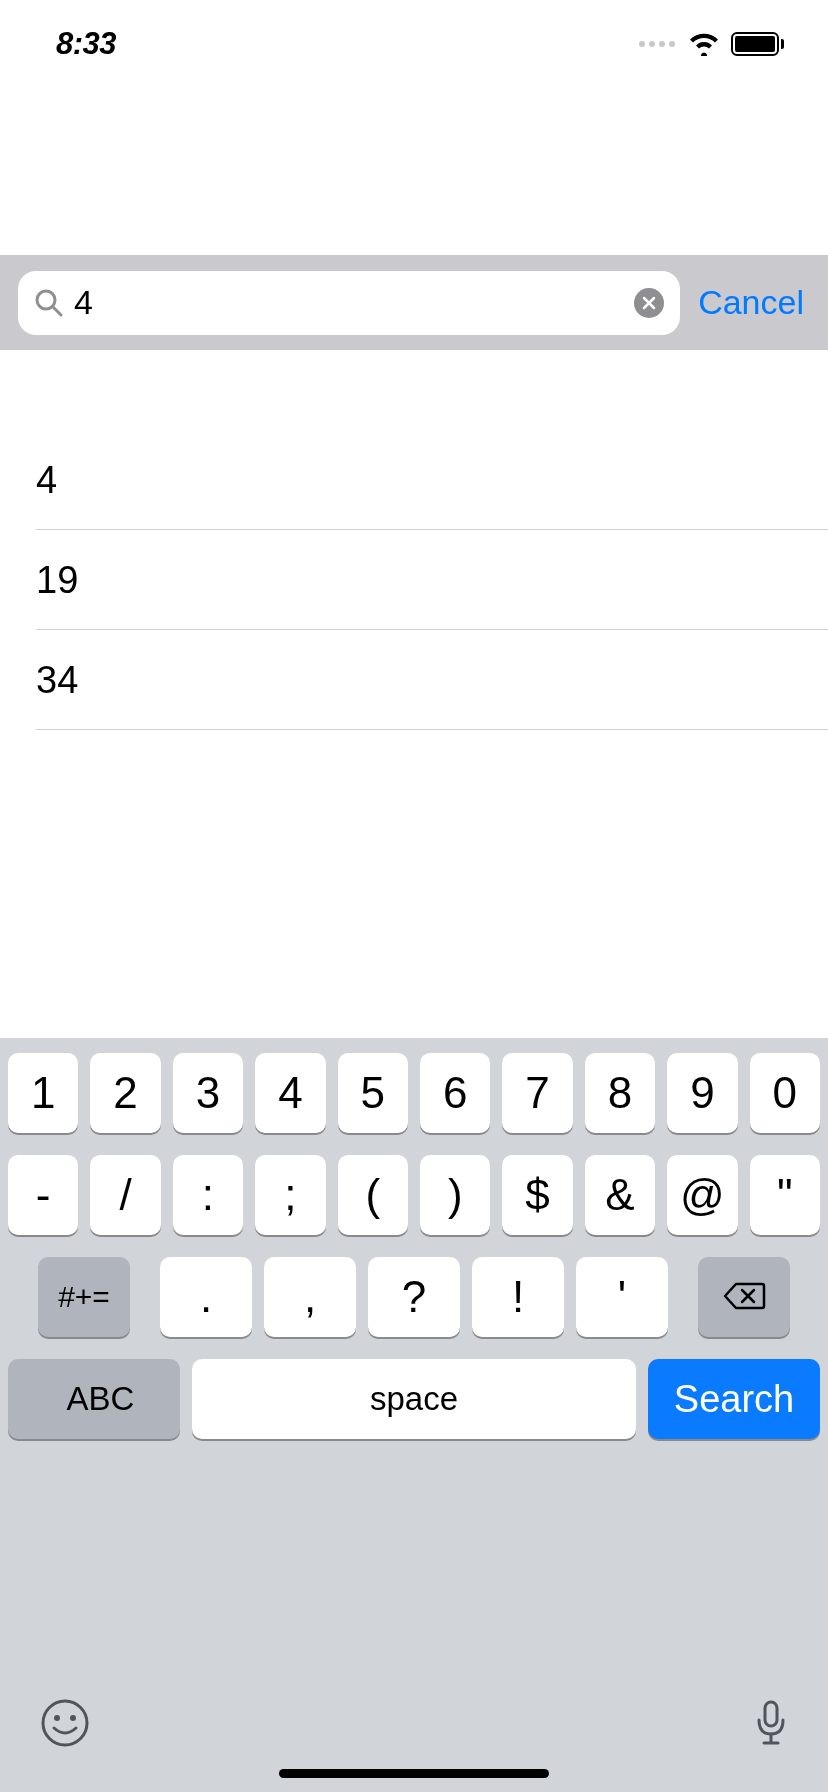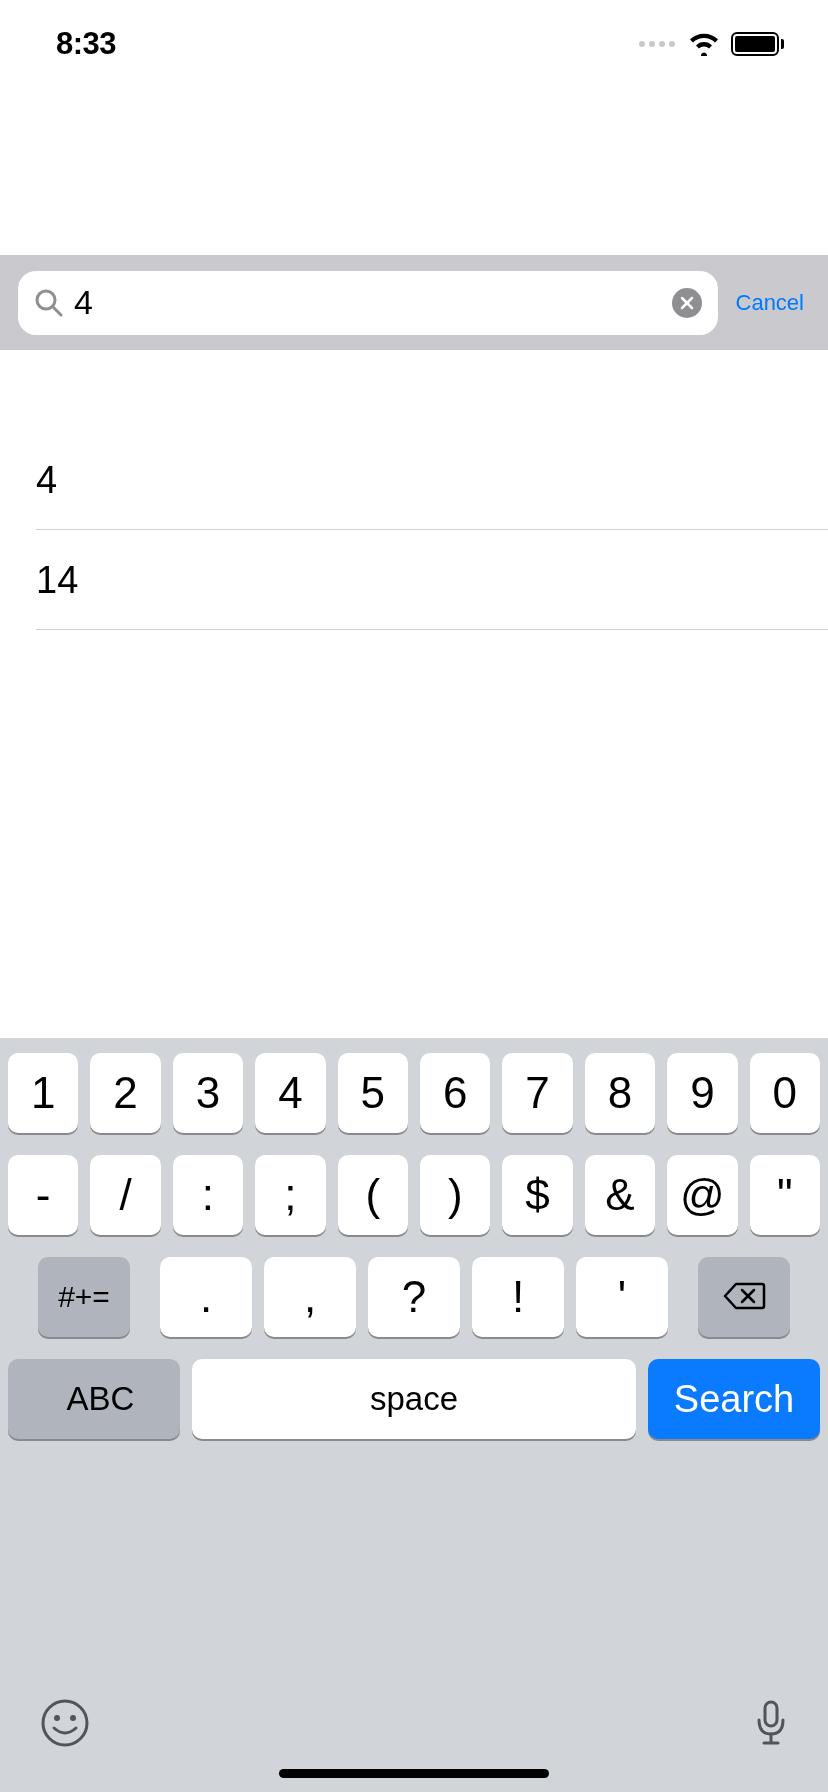--- a/index.html
+++ b/index.html
@@ -23,20 +23,21 @@
       display: flex;
       justify-content: space-between;
       align-items: center;
       padding: 0 44px 0 56px;
       background: #fff;
     }
     .status-time {
       font-size: 31px;
       font-weight: 600;
       letter-spacing: -0.5px;
+      font-style: italic;
     }
     .status-right {
       display: flex;
       align-items: center;
       gap: 10px;
     }
     .status-dots {
       display: flex;
       gap: 4px;
       margin-right: 2px;
@@ -120,21 +121,21 @@
       background: #8e8e93;
       display: flex;
       align-items: center;
       justify-content: center;
       flex-shrink: 0;
     }
     .clear-icon svg {
       display: block;
     }
     .cancel-btn {
-      font-size: 22px;
+      font-size: 34px;
       color: #007aff;
       background: none;
       border: none;
       font-family: inherit;
       padding-right: 6px;
     }
 
     
     .results-gap {
       height: 80px;
@@ -292,21 +293,22 @@
       </svg>
     </span>
   </div>
   <button class="cancel-btn">Cancel</button>
 </div>
 
 <div class="results-gap"></div>
 
 <div class="results">
   <div class="result-row">4</div>
-  <div class="result-row">14</div>
+  <div class="result-row">19</div>
+  <div class="result-row">34</div>
 </div>
 
 <div class="keyboard">
   <div class="kb-row">
     <div class="key">1</div>
     <div class="key">2</div>
     <div class="key">3</div>
     <div class="key">4</div>
     <div class="key">5</div>
     <div class="key">6</div>

